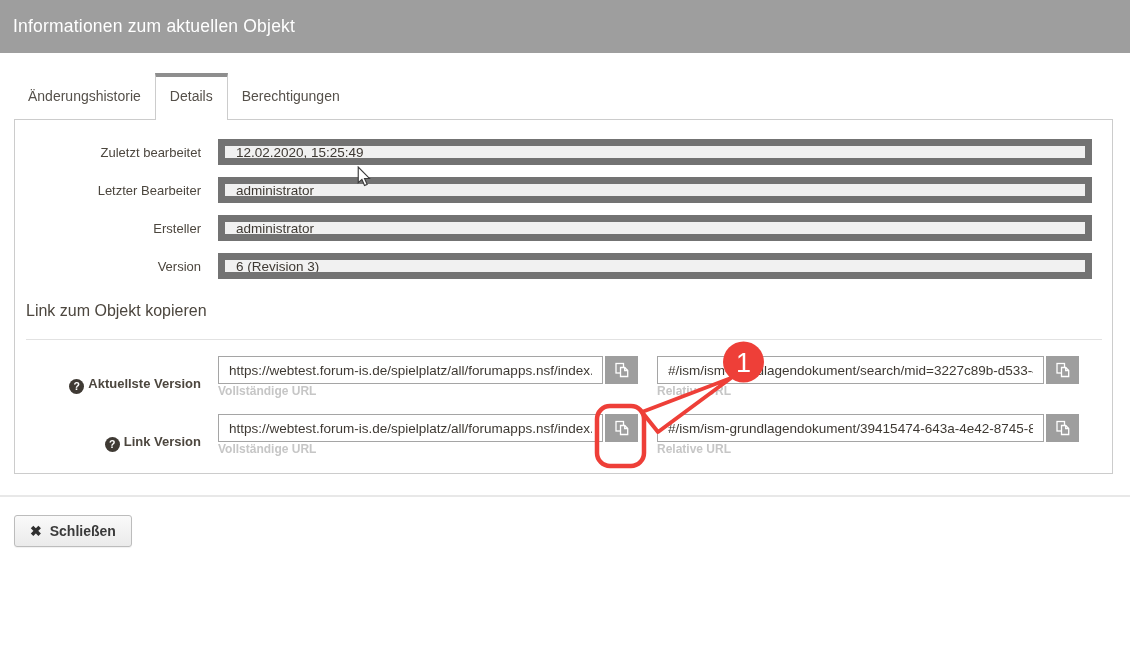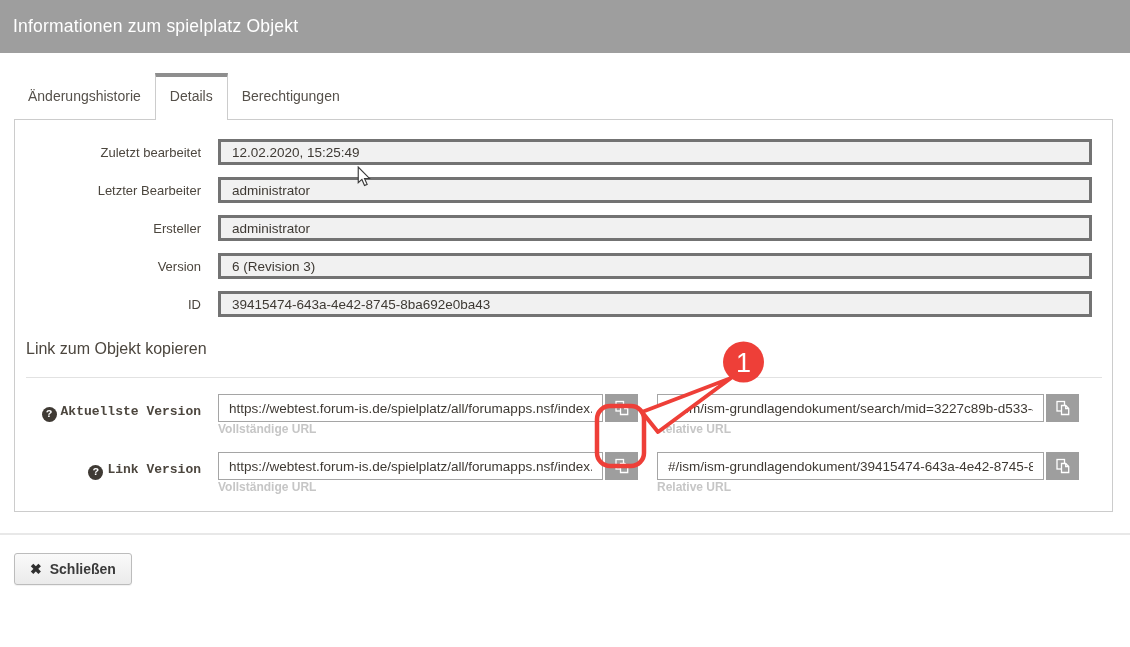--- a/index.html
+++ b/index.html
@@ -20,29 +20,29 @@
                 margin-bottom:-1px; }
 
   
   .panel { margin:0 17px 0 14px; border:1px solid #ccc; padding:19px 0 17px;
            background:#fff; position:relative; z-index:1; }
 
   .frow { display:flex; align-items:center; margin-bottom:12px; }
   .frow .lbl { width:186px; flex:none; text-align:right; font-size:13px;
                font-weight:normal; color:#4c463e; }
   .frow input { flex:none; margin-left:17px; width:874px; height:26px;
-                background:#f1f1f1; border:3px solid #737373; padding:0 11px;
+                background:#f1f1f1; border:7px solid #737373; padding:0 11px;
                 font-size:13.5px; color:#3e3933; font-family:inherit; }
 
   .sechead { margin:23px 10px 0 11px; padding-bottom:19px;
              border-bottom:1px solid #e2e2e2; font-size:16px; color:#4c463e; }
 
   .urlrow { display:flex; align-items:flex-start; margin-top:16px; }
-  .urlrow .lbl { width:186px; flex:none; text-align:right; margin-top:10px;
-                 font-size:13px; font-weight:bold; color:#4c463e;font-family:Liberation Mono, monospace; }
+  .urlrow .lbl { width:186px; flex:none; text-align:right; margin-top:20px;
+                 font-size:13px; font-weight:bold; color:#4c463e; }
   .help { display:inline-flex; width:15px; height:15px; border-radius:50%;
           background:#3f3a34; color:#fff; font-size:10.5px; font-weight:bold;
           align-items:center; justify-content:center; vertical-align:-2px;
           margin-right:4px; cursor:pointer; }
   .urlgroup { margin-left:17px; display:flex; flex-direction:column; }
   .urlgroup.second { margin-left:19px; }
   .urlline { display:flex; align-items:stretch; }
   .urlline input { height:28px; background:#fff; border:1px solid #a5a5a5;
                    padding:0 10px; font-size:13.5px; color:#3e3933;
                    font-family:inherit; }
@@ -68,21 +68,21 @@
   .cursor { position:absolute; left:356px; top:166px; width:16px; height:22px;
             pointer-events:none; z-index:11; }
 </style>
 </head>
 <body>
 
 
 
 
 <div class="titlebar">
-  <h1>Informationen zum spielplatz Objekt</h1>
+  <h1>Informationen zum aktuellen Objekt</h1>
 </div>
 
 
 <div class="tabbar">
   <div class="tab">Änderungshistorie</div>
   <div class="tab active">Details</div>
   <div class="tab">Berechtigungen</div>
 </div>
 
 
@@ -96,24 +96,20 @@
     <span class="lbl">Letzter Bearbeiter</span>
     <input readonly="" value="administrator" style="">
   </div>
   <div class="frow">
     <span class="lbl">Ersteller</span>
     <input readonly="" value="administrator" style="">
   </div>
   <div class="frow">
     <span class="lbl">Version</span>
     <input readonly="" value="6 (Revision 3)" style="">
-  </div>
-  <div class="frow">
-    <span class="lbl">ID</span>
-    <input readonly="" value="39415474-643a-4e42-8745-8ba692e0ba43" style="">
   </div>
 
   <div class="sechead">Link zum Objekt kopieren</div>
 
   <div class="urlrow">
     <span class="lbl"><span class="help">?</span><span>Aktuellste Version</span></span>
 
     <div class="urlgroup">
       <div class="urlline">
         <input class="full" readonly="" value="https://webtest.forum-is.de/spielplatz/all/forumapps.nsf/index.h" style="">

